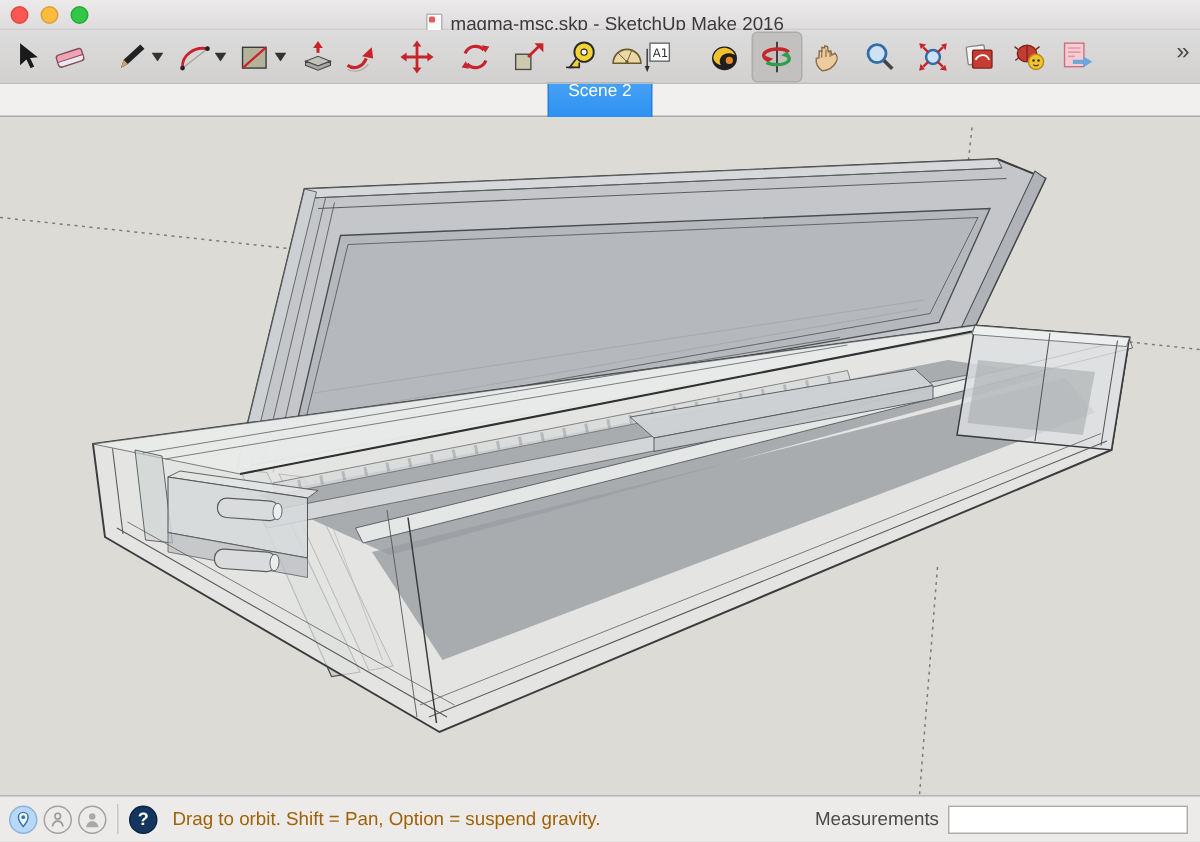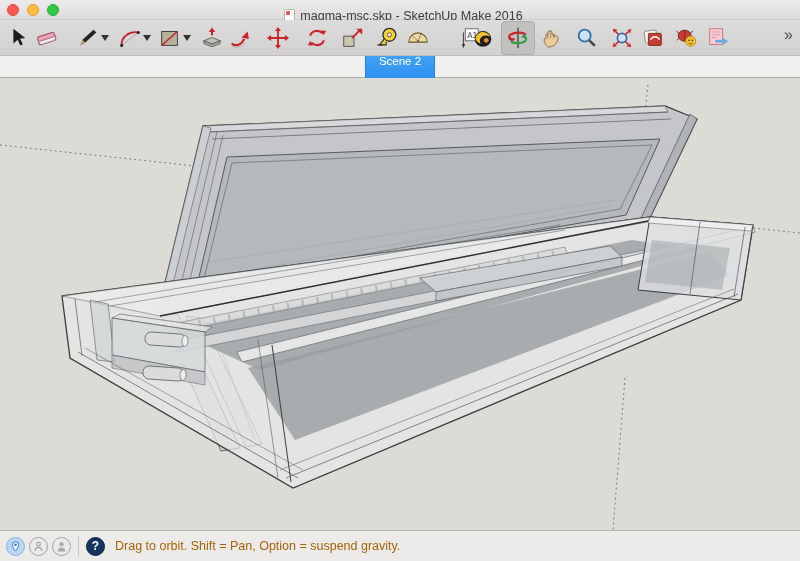--- a/index.html
+++ b/index.html
@@ -163,21 +163,21 @@
       </span>
 
     <span class="tool" style="left:405px" title="Protractor">
       <svg viewBox="0 0 26 26">
           <path d="M3 17.5a10 10 0 0 1 20 0z" fill="#ead9a4" stroke="#6b5b2a" stroke-width="1.2"></path>
           <circle cx="13" cy="16.5" r="1.2" fill="#6b5b2a"></circle>
           <path d="M13 16.5L6.5 10M13 16.5l3.5-8.5" stroke="#6b5b2a" stroke-width=".7"></path>
         </svg>
       </span>
 
-    <span class="tool" style="left:456px" title="Text">
+    <span class="tool" style="left:424px" title="Text">
       <svg viewBox="0 0 26 26">
           <rect x="9" y="3" width="14" height="13" fill="#fff" stroke="#666"></rect>
           <text x="11" y="13" font-size="8.5" fill="#333" font-family="DejaVu Sans, sans-serif">A1</text>
           <path d="M7 7v13" stroke="#333"></path>
           <path d="M5.2 19.5L7 24l1.8-4.5z" fill="#333"></path>
         </svg>
       </span>
 
     <span class="tool" style="left:470px" title="Paint Bucket">
       <svg viewBox="0 0 26 26">
@@ -355,15 +355,19 @@
       </span>
     <span class="sicon" style="border:1.5px solid #a2a2a0;">
       <svg viewBox="0 0 19 19">
           <circle cx="9.5" cy="7" r="2.4" fill="#a8a8a6"></circle>
           <path d="M4.8 15c.7-3 2.6-4.4 4.7-4.4s4 1.4 4.7 4.4z" fill="#a8a8a6"></path>
         </svg>
       </span>
     <span class="sdivider"></span>
     <span class="sicon" style="background:#14365e;border:1px solid #0d2542;color:#fff;font-size:12px;font-weight:bold;">?</span>
     <span class="hint">Drag to orbit. Shift = Pan, Option = suspend gravity.</span>
+    <span class="meas">
+      <span class="meas-label">Measurements</span>
+      <input class="meas-input" value="" style="">
+    </span>
   </div>
 
 </div>
 
 </body></html>

